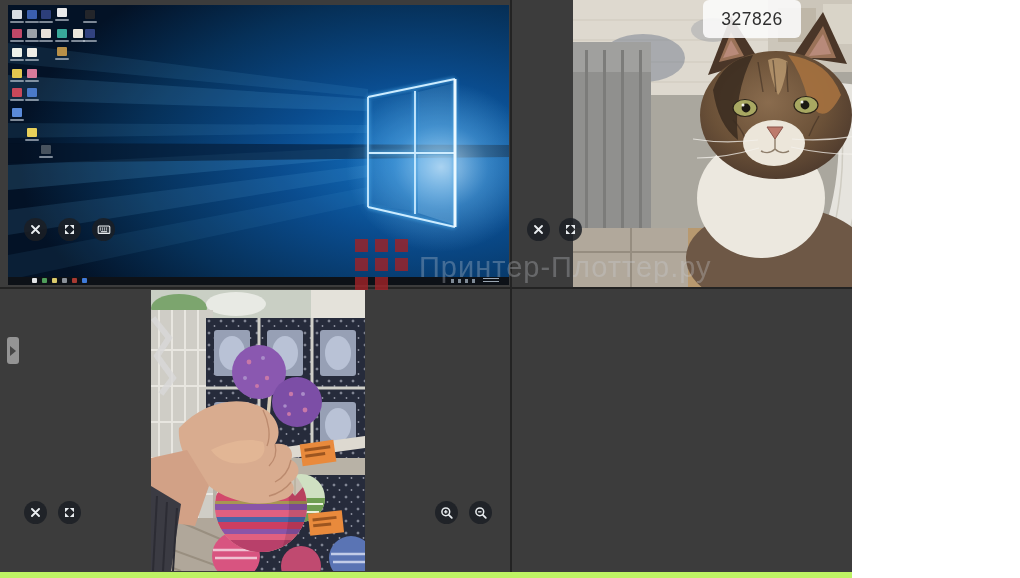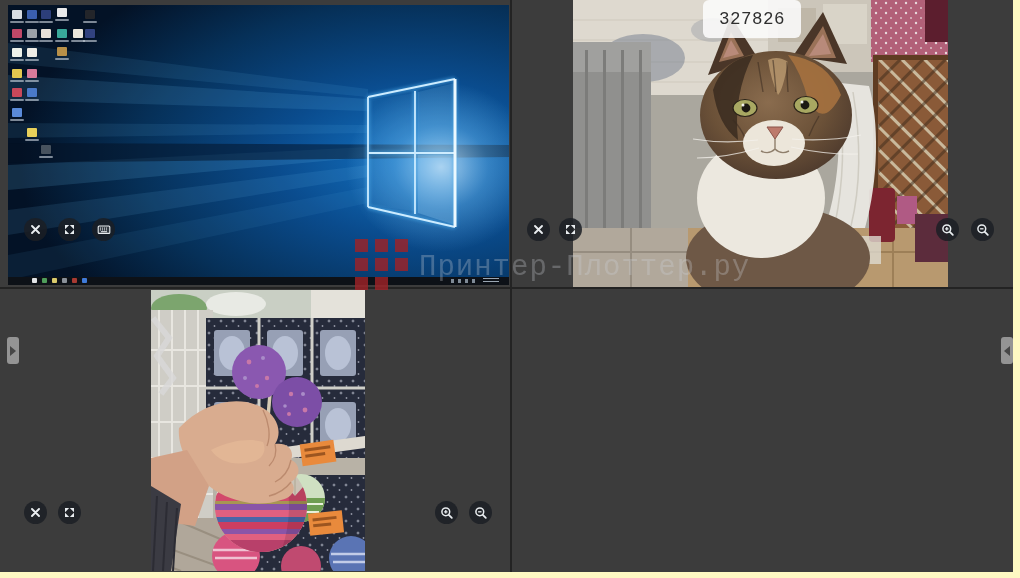--- a/index.html
+++ b/index.html
@@ -1,17 +1,17 @@
 <!DOCTYPE html>
 <html><head>
 <meta charset="utf-8">
 <style>
   html,body{margin:0;padding:0;background:#ffffff;}
-  .stage{position:relative;width:1020px;height:578px;background:#fef9c3;overflow:hidden;
-         font-family:Liberation Mono, monospace;}
+  .stage{position:relative;width:852px;height:578px;background:#bef264;overflow:hidden;
+         font-family:Liberation Sans, sans-serif;}
   .app{position:absolute;left:0;top:0;width:1013px;height:572px;background:#3c3c3c;overflow:hidden;}
   .divider-v{position:absolute;left:510px;top:0;width:2px;height:572px;background:#232323;z-index:5;}
   .divider-h{position:absolute;left:0;top:287px;width:1013px;height:2px;background:#232323;z-index:5;}
 
   .panel{position:absolute;overflow:hidden;}
   .panel-tl{left:0;top:0;width:510px;height:287px;}
   .panel-tr{left:512px;top:0;width:501px;height:287px;}
   .panel-bl{left:0;top:289px;width:510px;height:283px;}
   .panel-br{left:512px;top:289px;width:501px;height:283px;}
 

